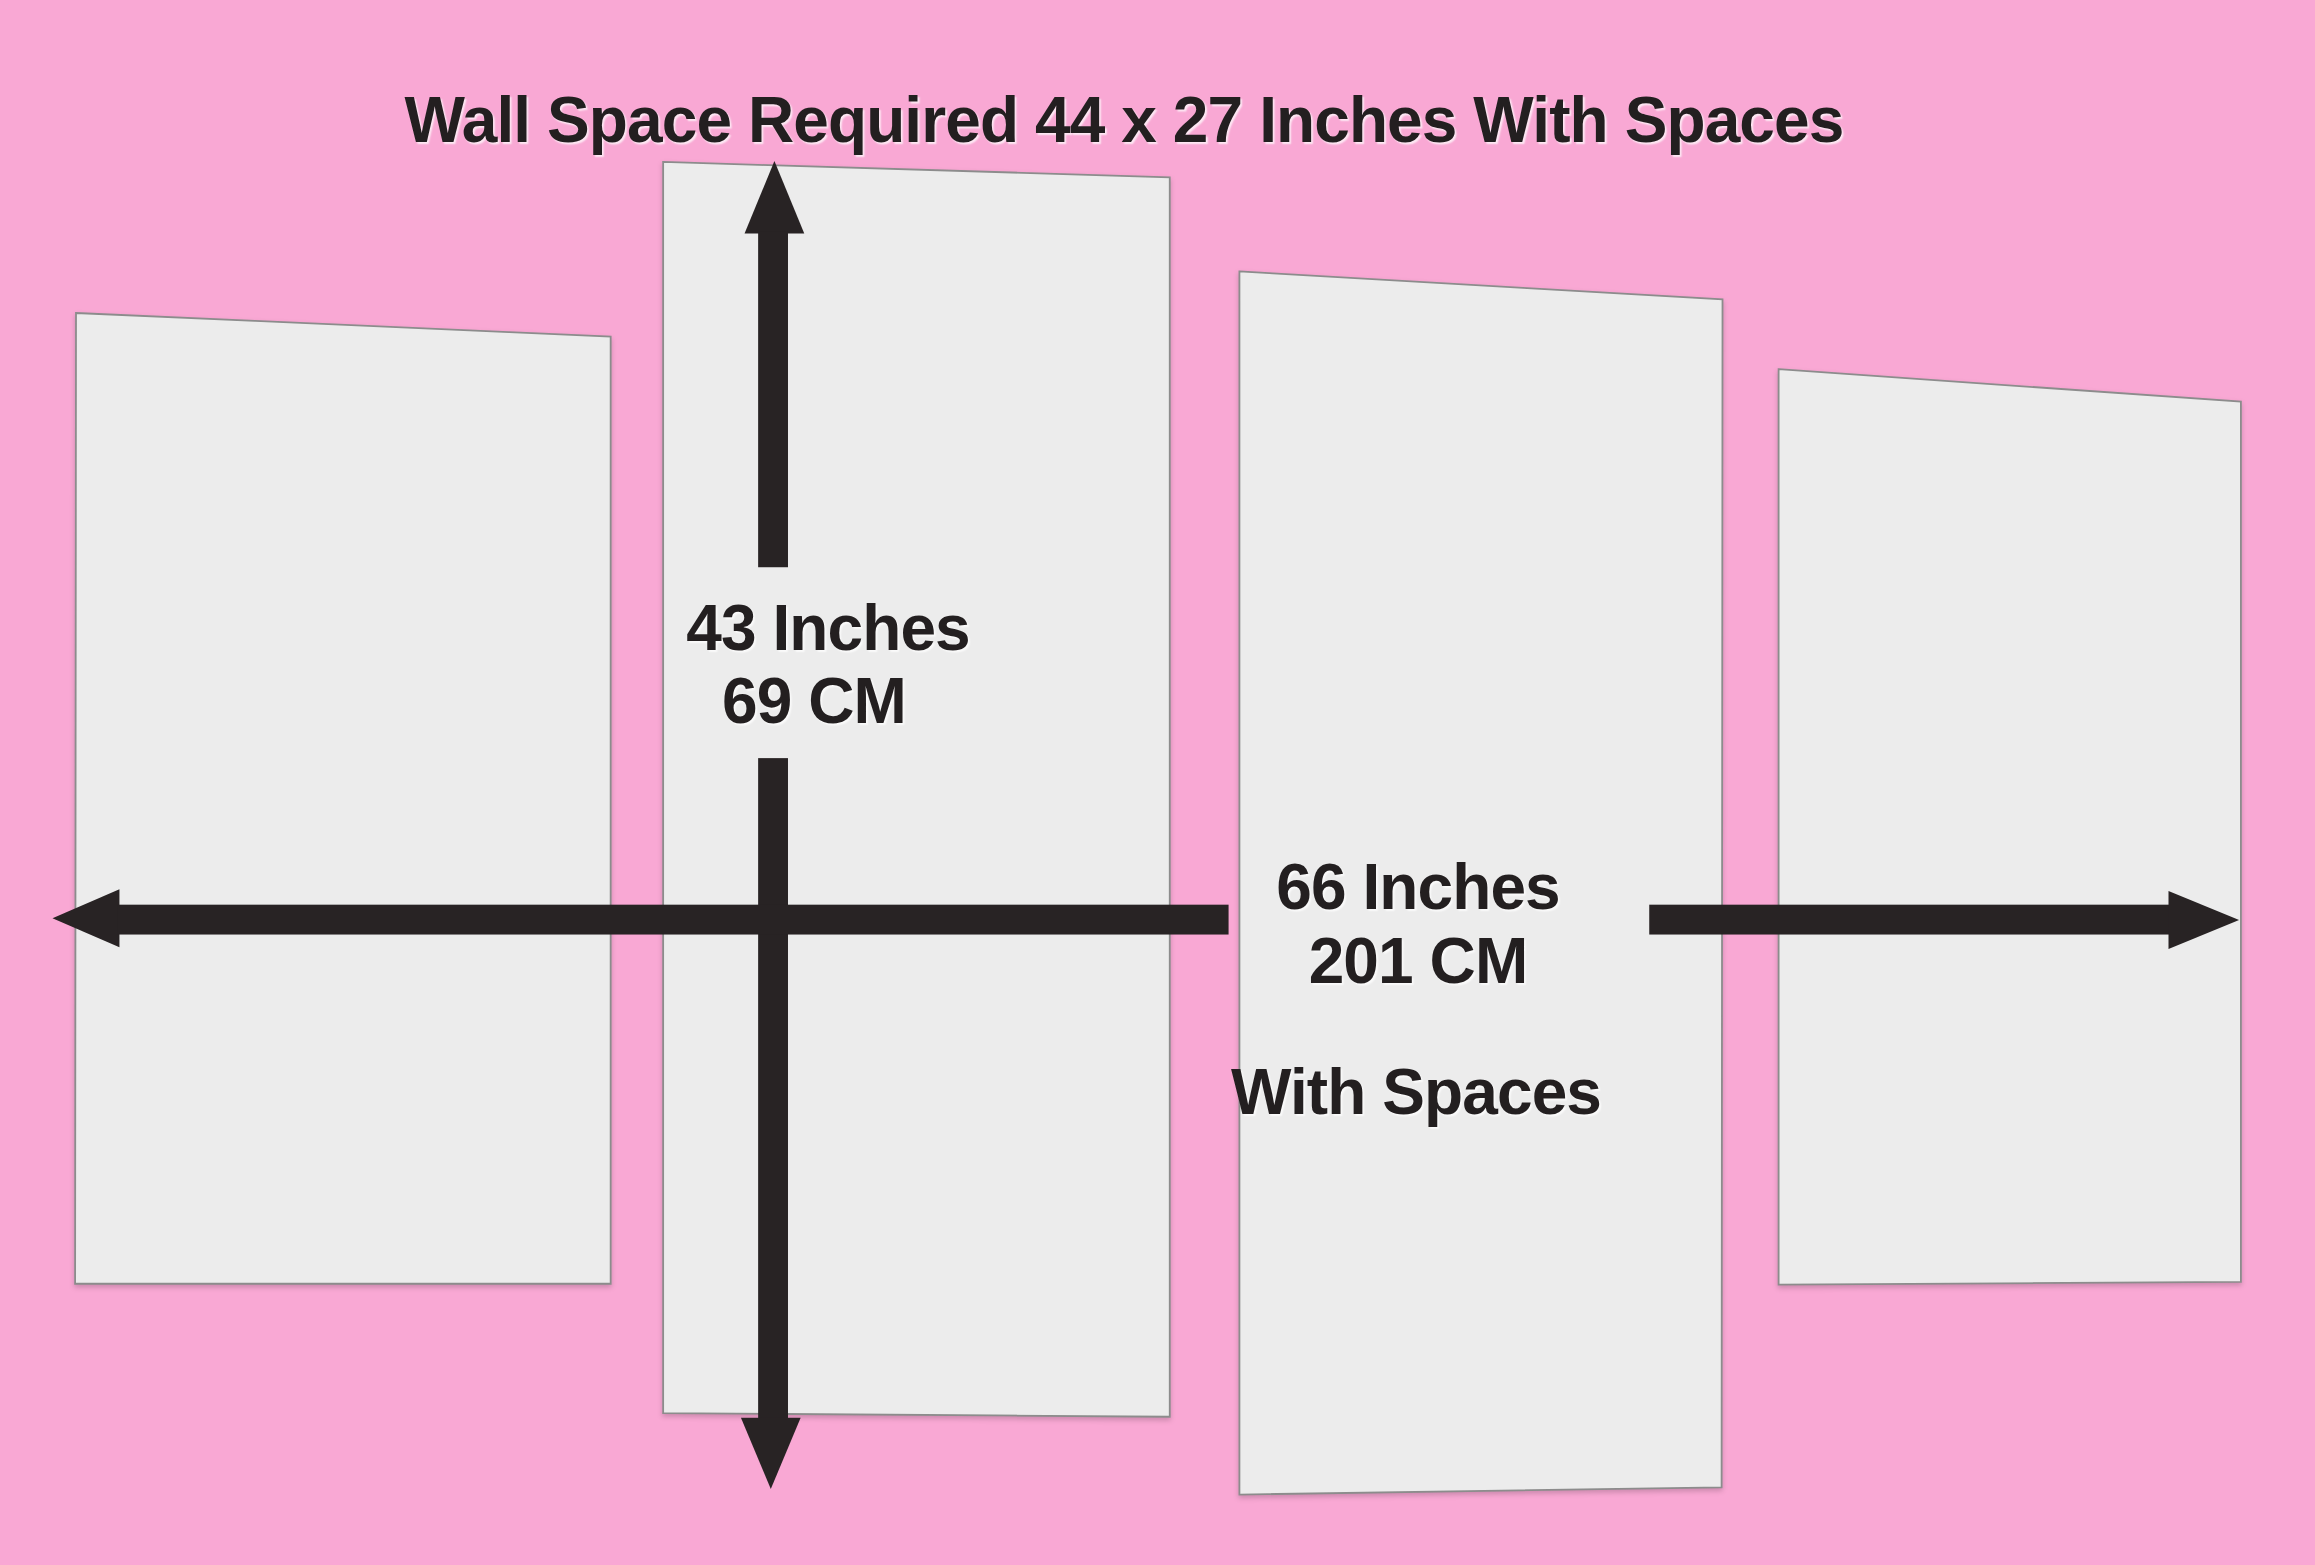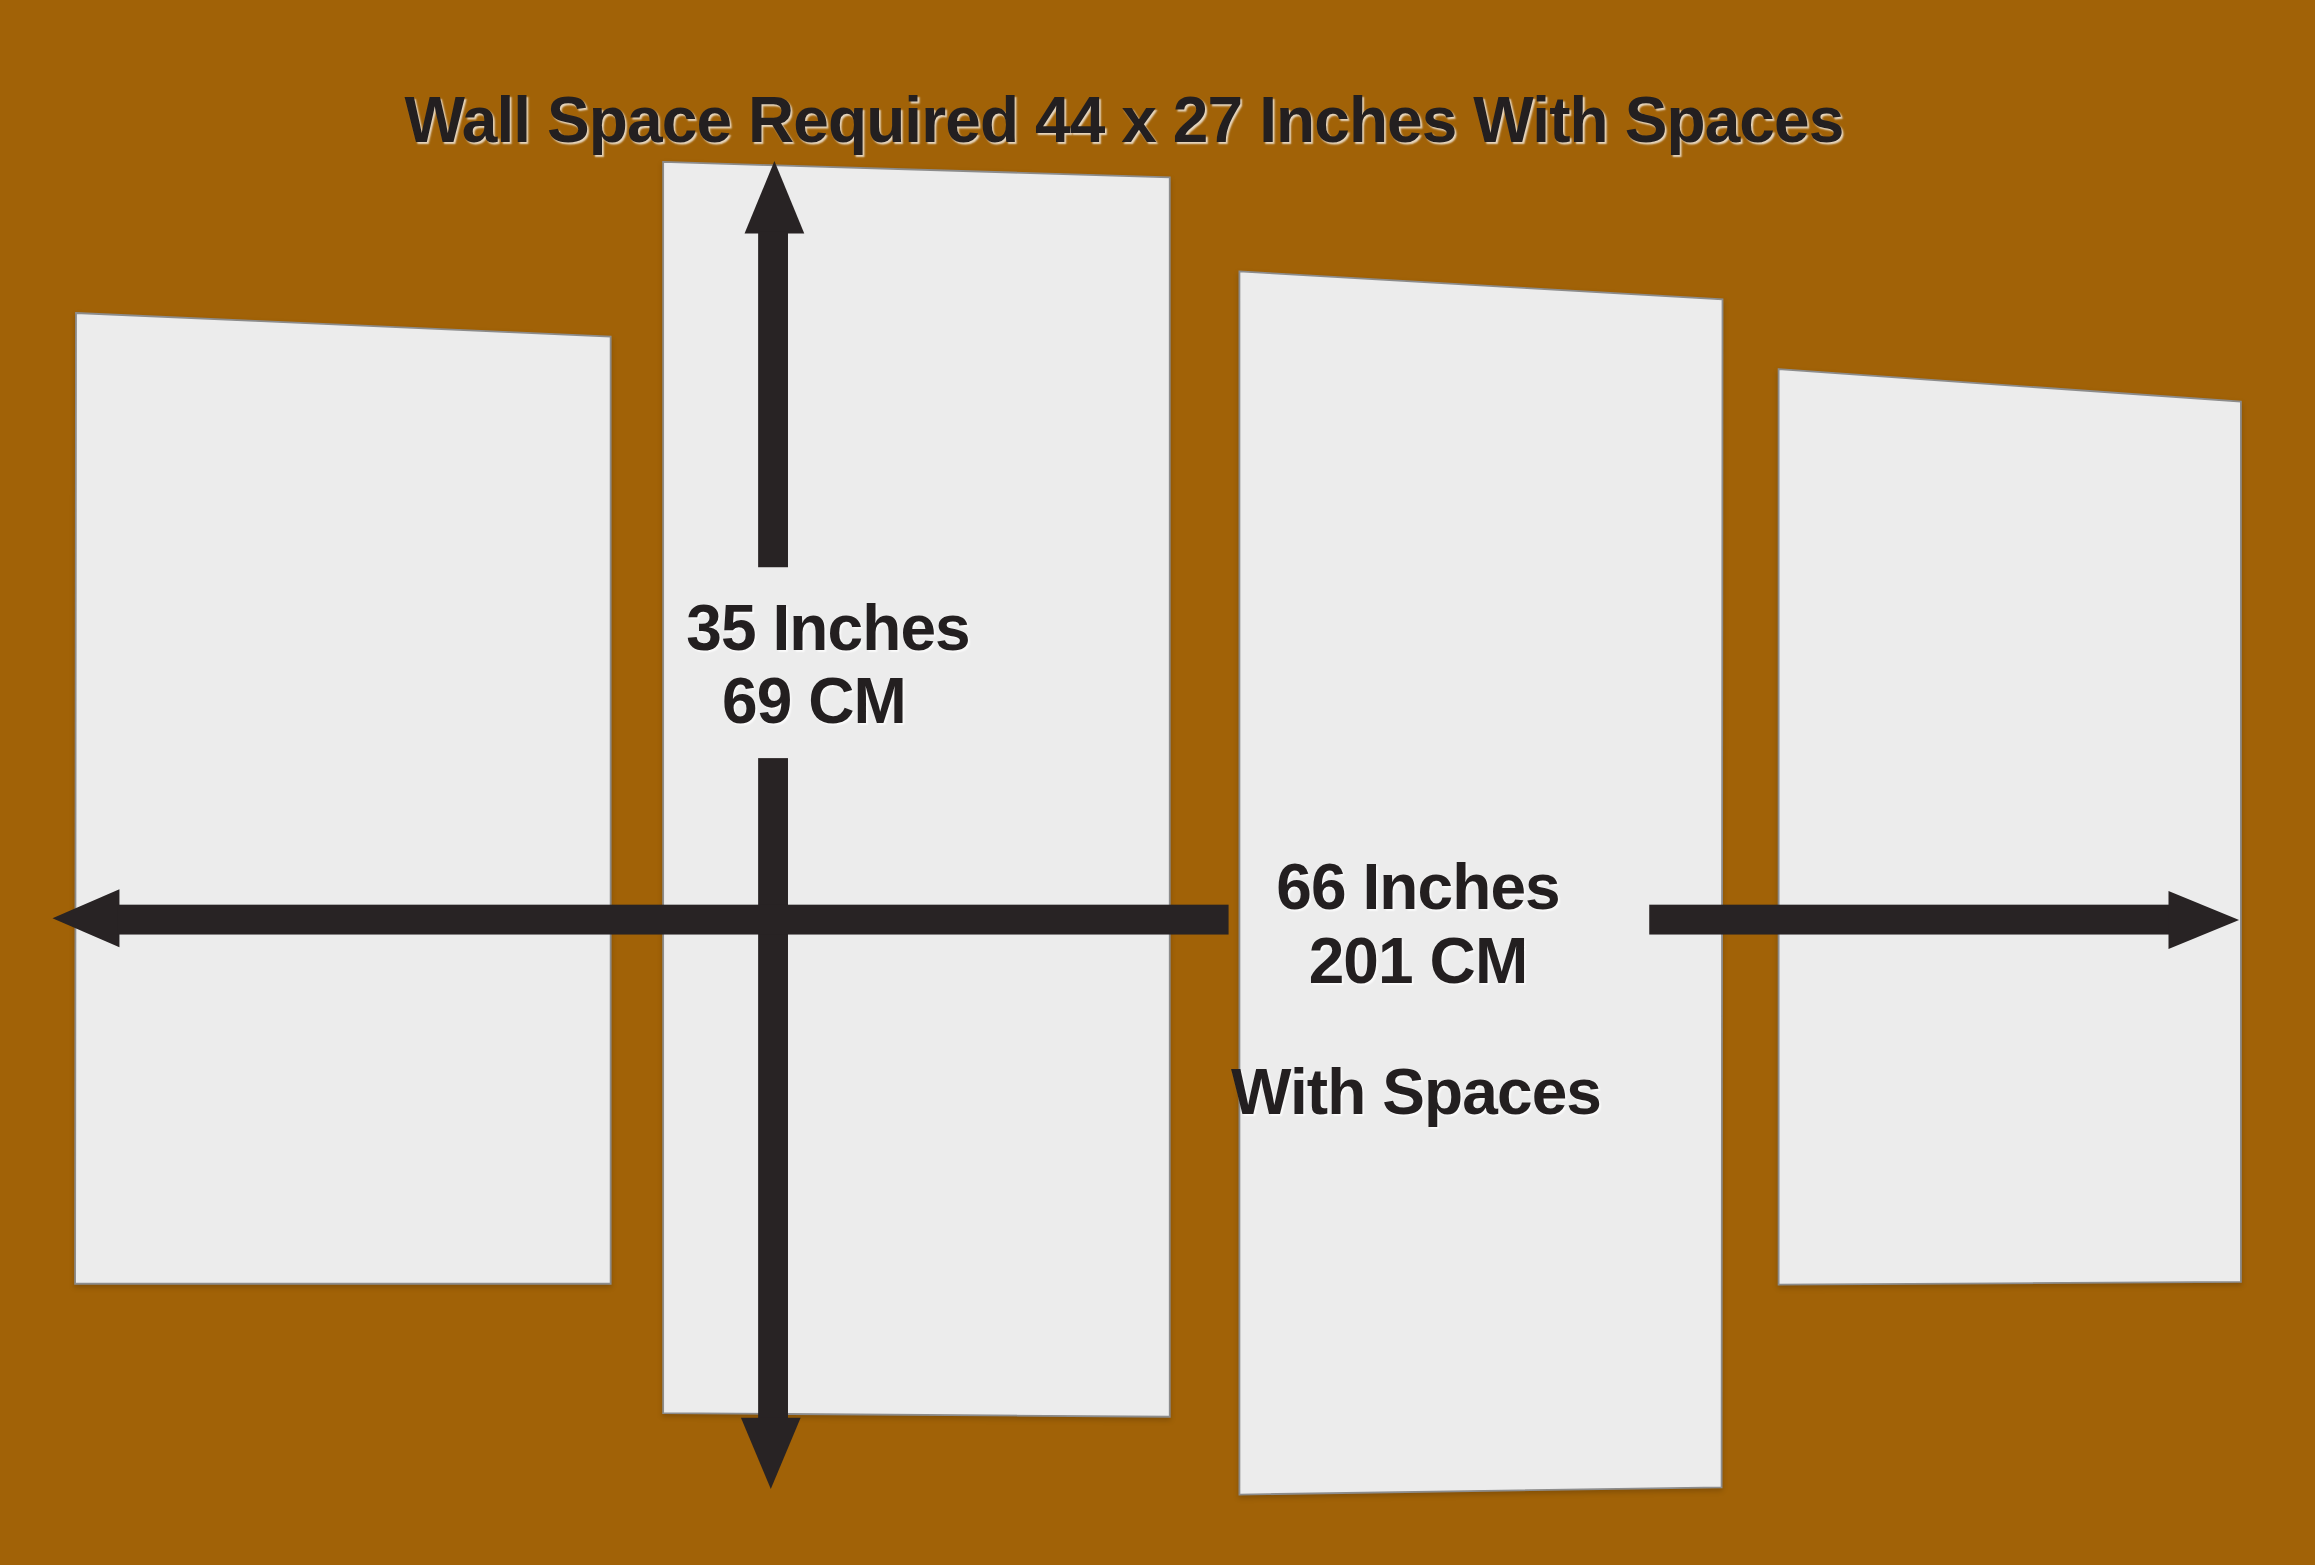--- a/index.html
+++ b/index.html
@@ -4,21 +4,21 @@
 <style>
   html, body {
     margin: 0;
     padding: 0;
     background: #ffffff;
   }
   #stage {
     position: relative;
     width: 2316px;
     height: 1566px;
-    background: #a16207;
+    background: #f9a8d4;
     overflow: hidden;
     font-family: "Liberation Sans", sans-serif;
   }
   #diagram-svg {
     position: absolute;
     left: 0;
     top: 0;
     width: 2316px;
     height: 1566px;
   }
@@ -63,21 +63,21 @@
     <polygon class="arrow-part" points="852,1646 885,1567 819,1567"></polygon>
 
     <polygon class="arrow-part" points="58,1015 132,983 132,1047"></polygon>
     <rect class="arrow-part" x="130" y="1000" width="1228" height="33"></rect>
     <rect class="arrow-part" x="1823" y="1000" width="576" height="33"></rect>
     <polygon class="arrow-part" points="2475,1017 2397,985 2397,1049"></polygon>
   </svg>
 
   <div class="label" style="left:1124px; top:88px;">Wall Space Required 44 x 27 Inches With Spaces</div>
 
-  <div class="label" style="left:828px; top:596px;">35 Inches</div>
+  <div class="label" style="left:828px; top:596px;">43 Inches</div>
   <div class="label" style="left:814px; top:669px;">69 CM</div>
 
   <div class="label" style="left:1418px; top:855px;">66 Inches</div>
   <div class="label" style="left:1418px; top:929px;">201 CM</div>
   <div class="label" style="left:1416px; top:1060px;">With Spaces</div>
 
 </div>
 
 
 </body></html>

